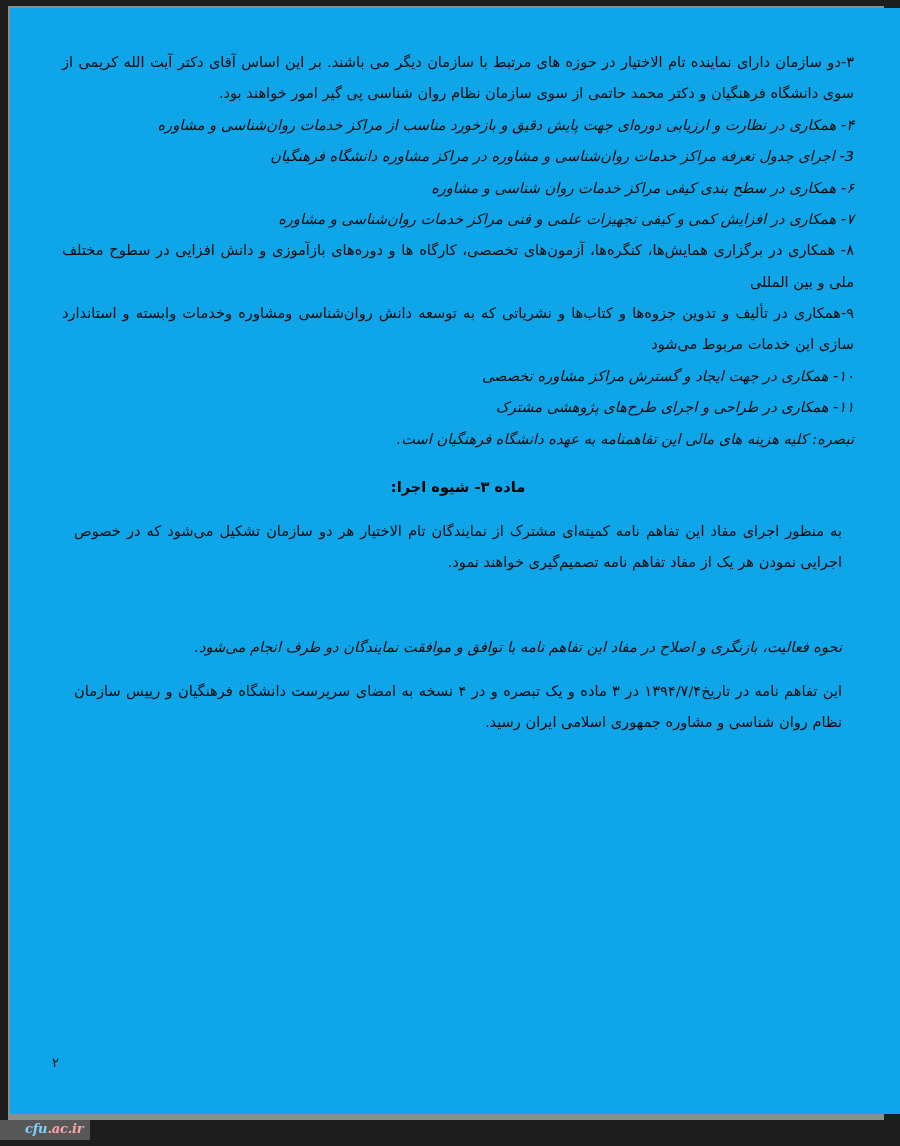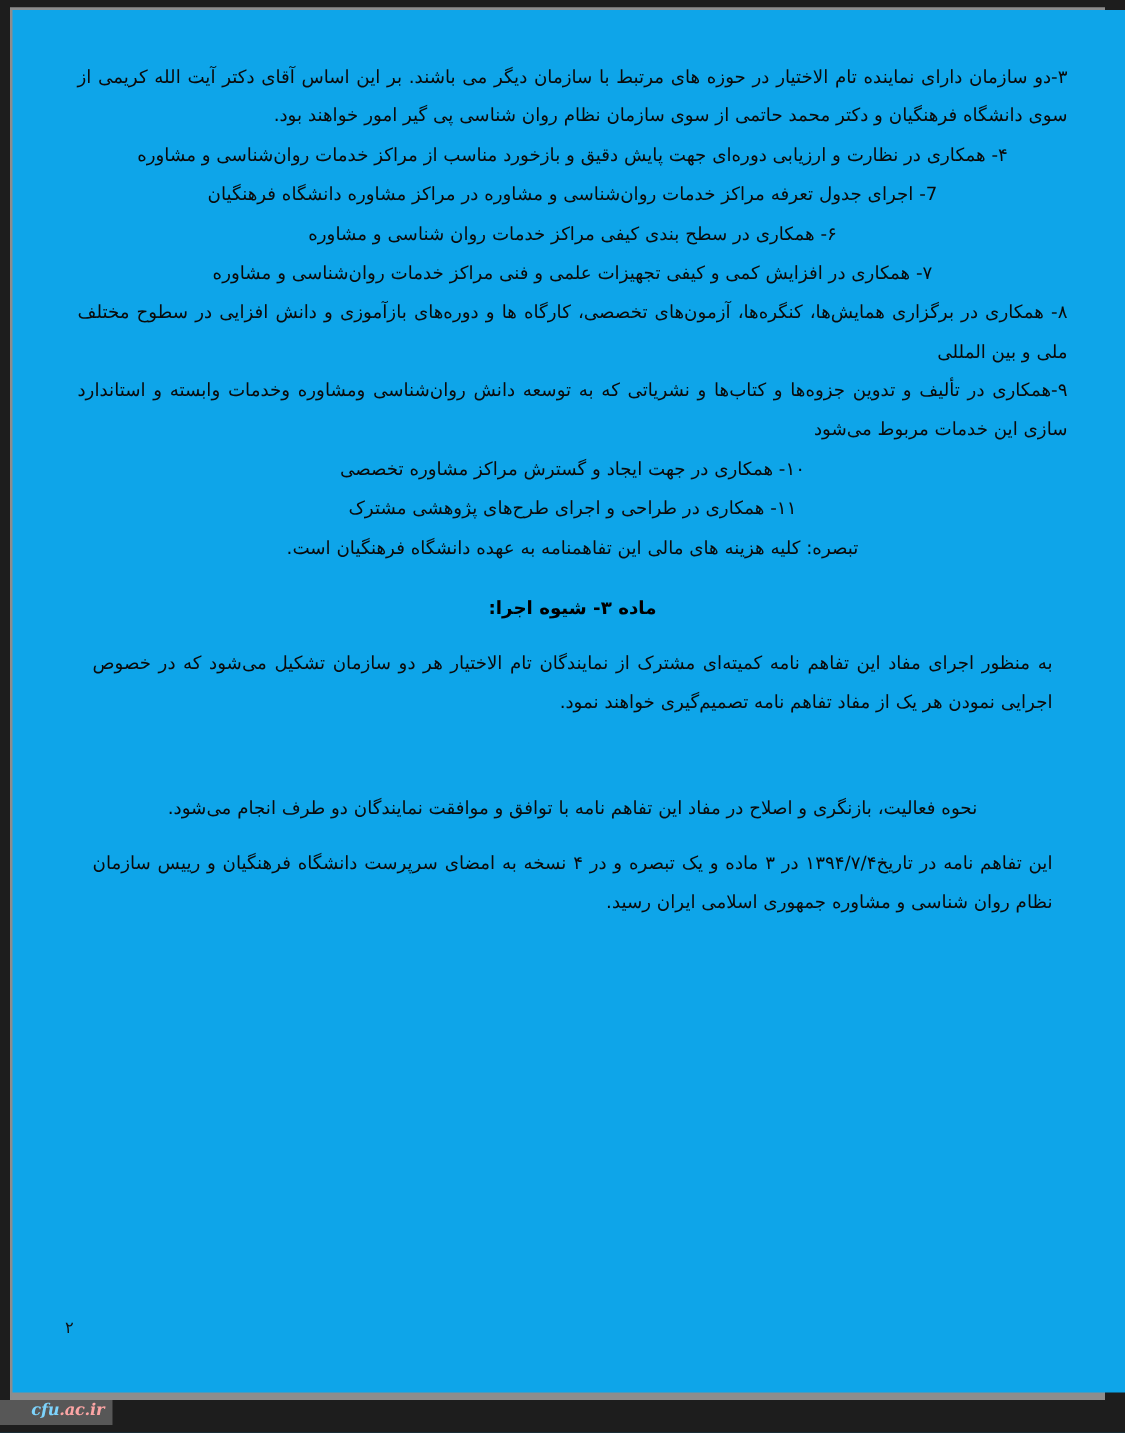--- a/index.html
+++ b/index.html
@@ -66,21 +66,21 @@
     color: #0a0a0a;
     margin: 12px;
     text-align: justify;
     text-justify: inter-word;
     direction: rtl;
     letter-spacing: 0;
   }
 
   
   .para.center-short {
-    text-align: center;
+    font-style: italic;
   }
 
   .clause-group .para {
     margin: 0;
   }
 
   .heading {
     font-family: "DejaVu Sans", "Liberation Sans", sans-serif;
     font-size: 14.6px;
     font-weight: bold;
@@ -128,21 +128,21 @@
 
 <div class="page-mount">
   <div class="page-frame"></div>
 
   <div class="sheet">
     <div class="doc-body">
 
       <div class="clause-group">
         <p class="para">۳-دو سازمان دارای نماینده تام الاختیار در حوزه های مرتبط با سازمان دیگر می باشند. بر این اساس آقای دکتر آیت الله کریمی از سوی دانشگاه فرهنگیان و دکتر محمد حاتمی از سوی سازمان نظام روان شناسی پی گیر امور خواهند بود.</p>
         <p class="para center-short">۴- همکاری در نظارت و ارزیابی دوره‌ای جهت پایش دقیق و بازخورد مناسب از مراکز خدمات روان‌شناسی و مشاوره</p>
-        <p class="para center-short">7- اجرای جدول تعرفه مراکز خدمات روان‌شناسی و مشاوره در مراکز مشاوره دانشگاه فرهنگیان</p>
+        <p class="para center-short">3- اجرای جدول تعرفه مراکز خدمات روان‌شناسی و مشاوره در مراکز مشاوره دانشگاه فرهنگیان</p>
         <p class="para center-short">۶- همکاری در سطح بندی کیفی مراکز خدمات روان شناسی و مشاوره</p>
         <p class="para center-short">۷- همکاری در افزایش کمی و کیفی تجهیزات علمی و فنی مراکز خدمات روان‌شناسی و مشاوره</p>
         <p class="para">۸- همکاری در برگزاری همایش‌ها، کنگره‌ها، آزمون‌های تخصصی، کارگاه ها و دوره‌های بازآموزی و دانش افزایی در سطوح مختلف ملی و بین المللی</p>
         <p class="para">۹-همکاری در تألیف و تدوین جزوه‌ها و کتاب‌ها و نشریاتی که به توسعه دانش روان‌شناسی ومشاوره وخدمات وابسته و استاندارد سازی این خدمات مربوط می‌شود</p>
         <p class="para center-short">۱۰- همکاری در جهت ایجاد و گسترش مراکز مشاوره تخصصی</p>
         <p class="para center-short">۱۱- همکاری در طراحی و اجرای طرح‌های پژوهشی مشترک</p>
         <p class="para center-short">تبصره: کلیه هزینه های مالی این تفاهمنامه به عهده دانشگاه فرهنگیان است.</p>
       </div>
 
       <h2 class="heading">ماده ۳- شیوه اجرا:</h2>

